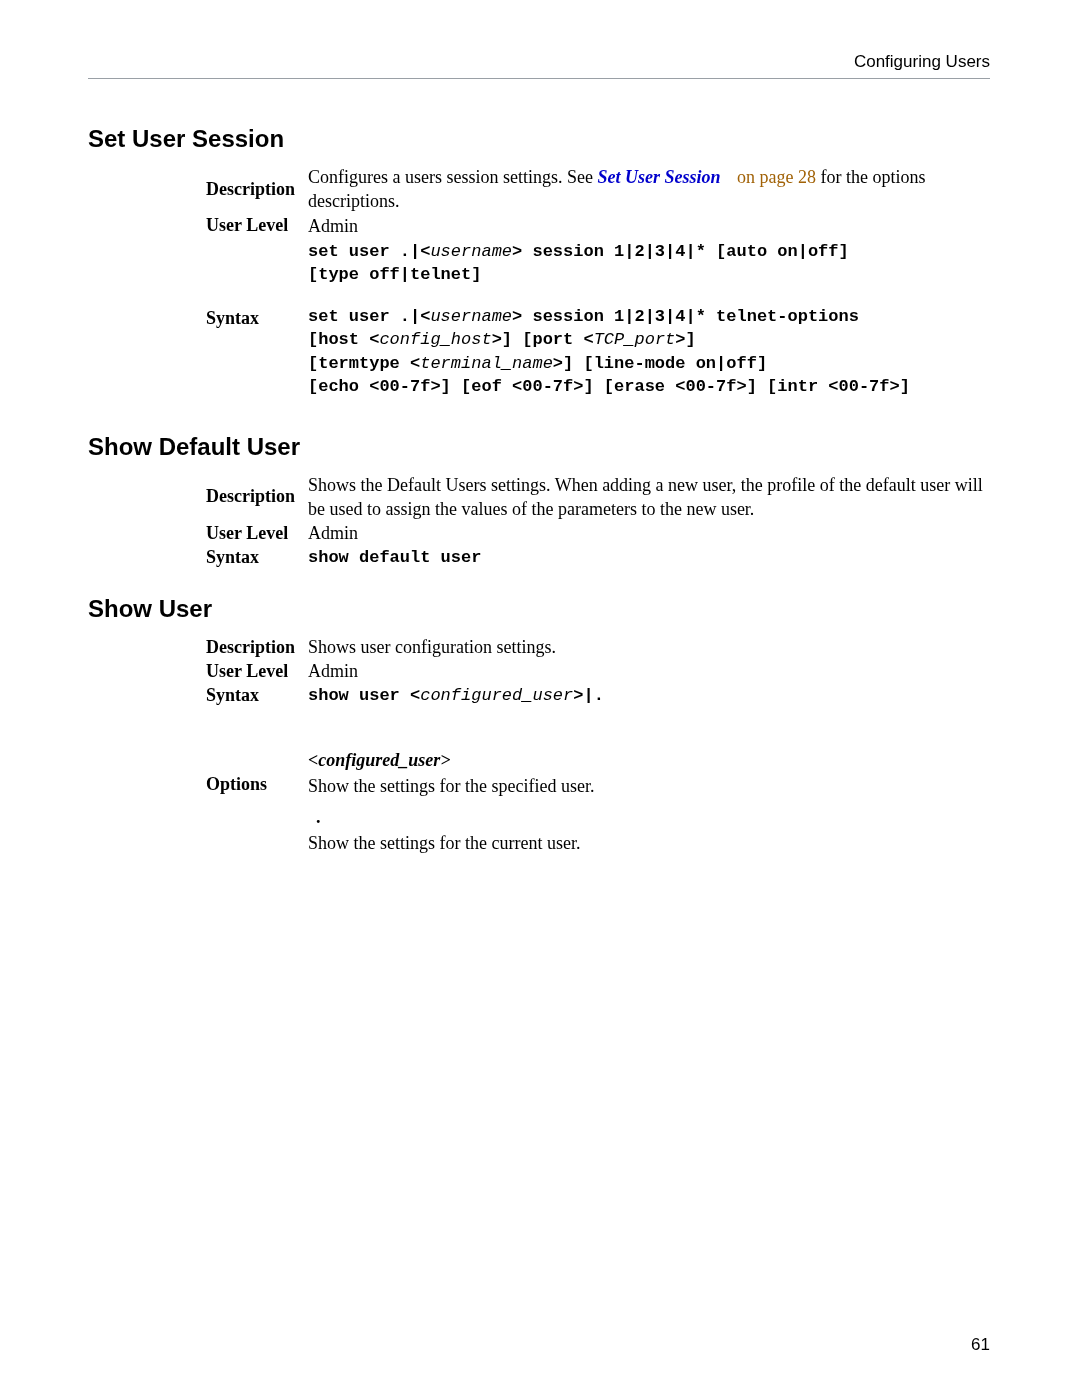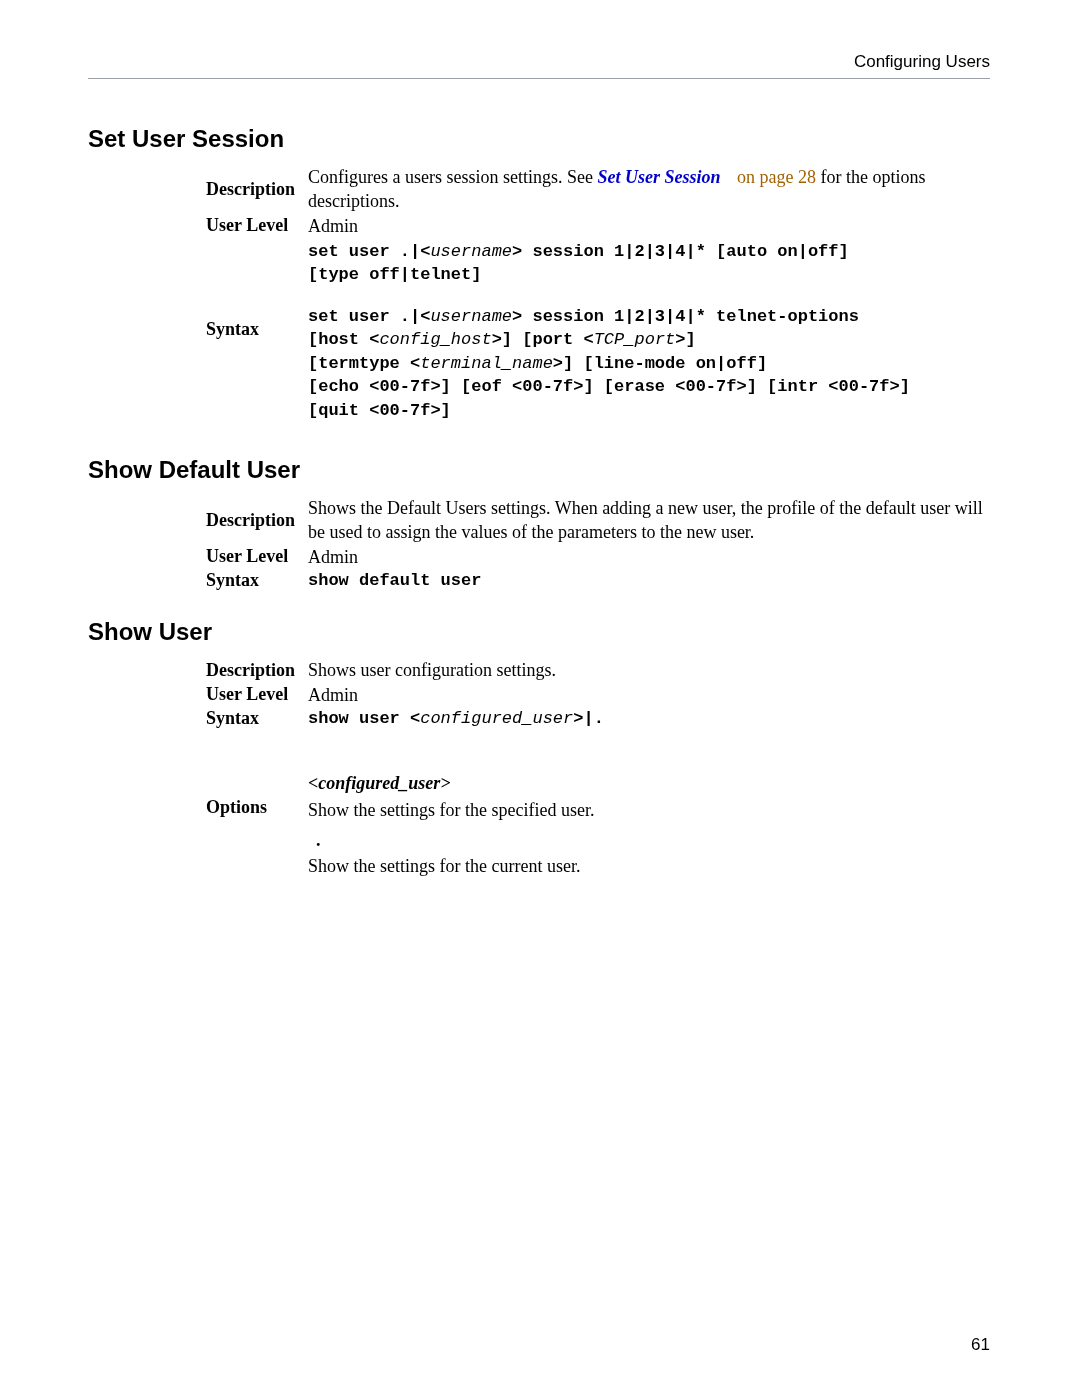--- a/index.html
+++ b/index.html
@@ -125,21 +125,20 @@
       <div class="val">
         <div class="code code-block">
           <div><span>set user .|&lt;</span><span class="italic">username</span><span>&gt; session 1|2|3|4|* [auto on|off]</span></div>
           <div>[type off|telnet]</div>
         </div>
         <div class="code code-block" style="margin-top:18px">
           <div><span>set user .|&lt;</span><span class="italic">username</span><span>&gt; session 1|2|3|4|* telnet-options</span></div>
           <div><span>[host &lt;</span><span class="italic">config_host</span><span>&gt;] [port &lt;</span><span class="italic">TCP_port</span><span>&gt;]</span></div>
           <div><span>[termtype &lt;</span><span class="italic">terminal_name</span><span>&gt;] [line-mode on|off]</span></div>
           <div>[echo &lt;00-7f&gt;] [eof &lt;00-7f&gt;] [erase &lt;00-7f&gt;] [intr &lt;00-7f&gt;]</div>
-          <div>[quit &lt;00-7f&gt;]</div>
         </div>
       </div>
     </div>
   </div>
 
   <h2 class="section" style="margin-top:34px">Show Default User</h2>
   <div class="entry">
     <div class="row">
       <div class="label">Description</div>
       <div class="val">Shows the Default Users settings. When adding a new user, the profile of the default user will be used to assign the values of the parameters to the new user.</div>

